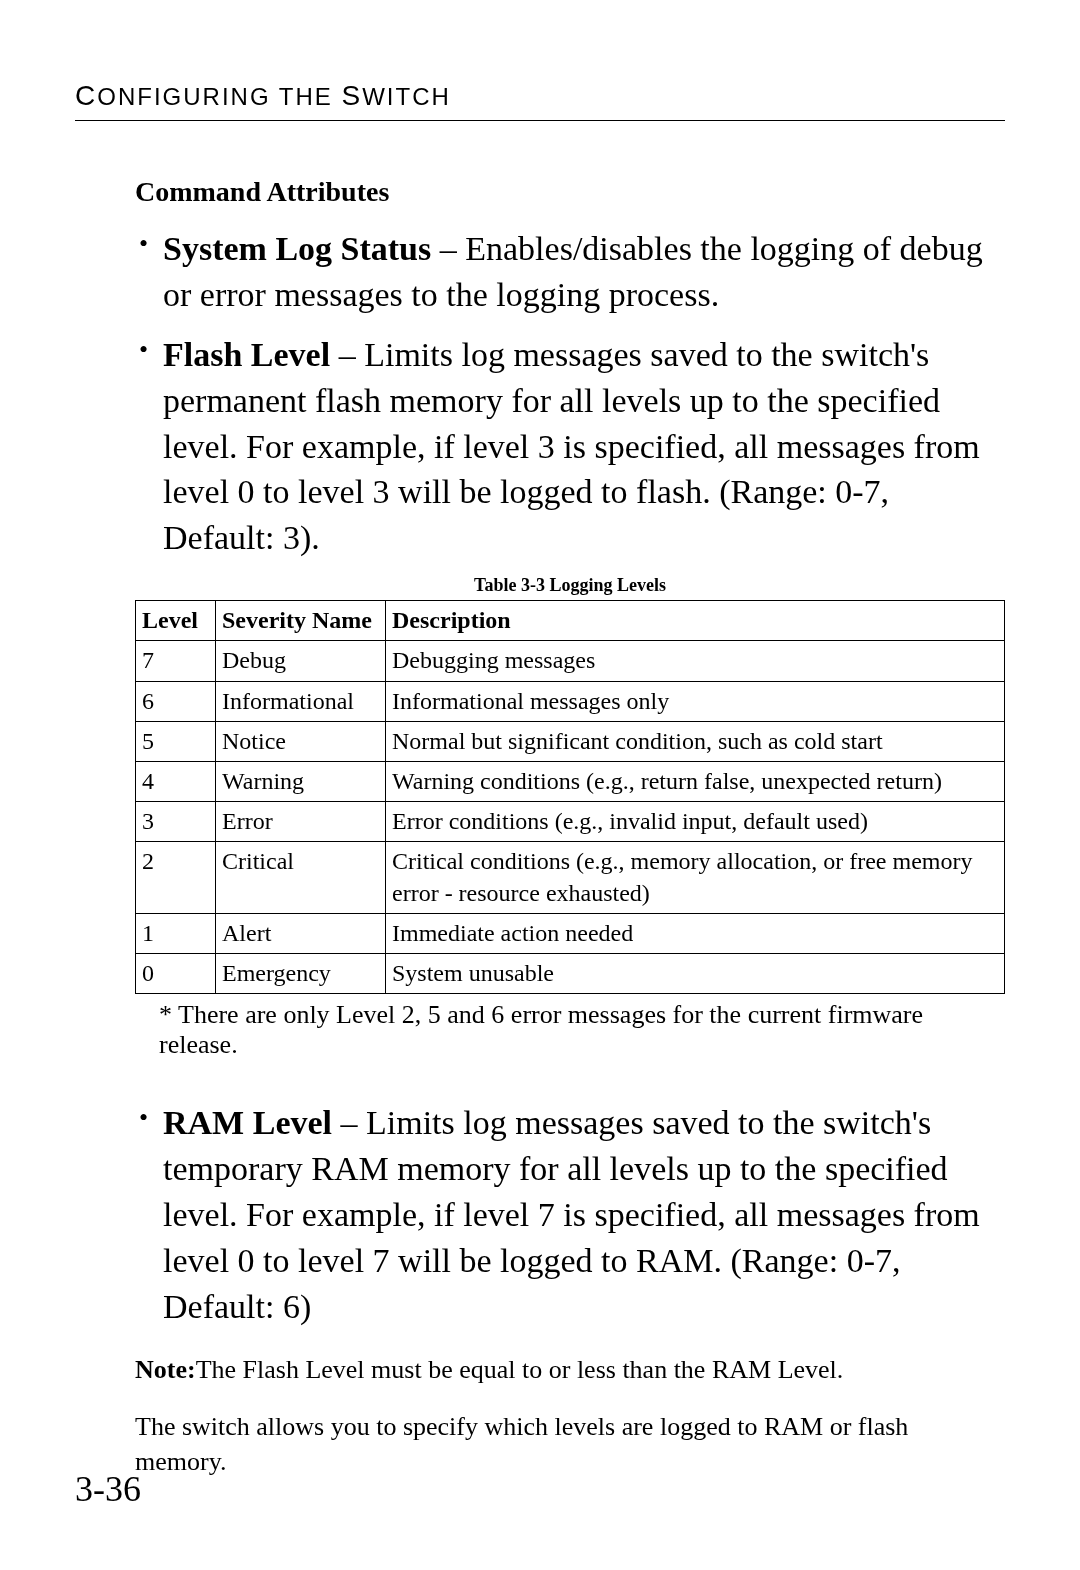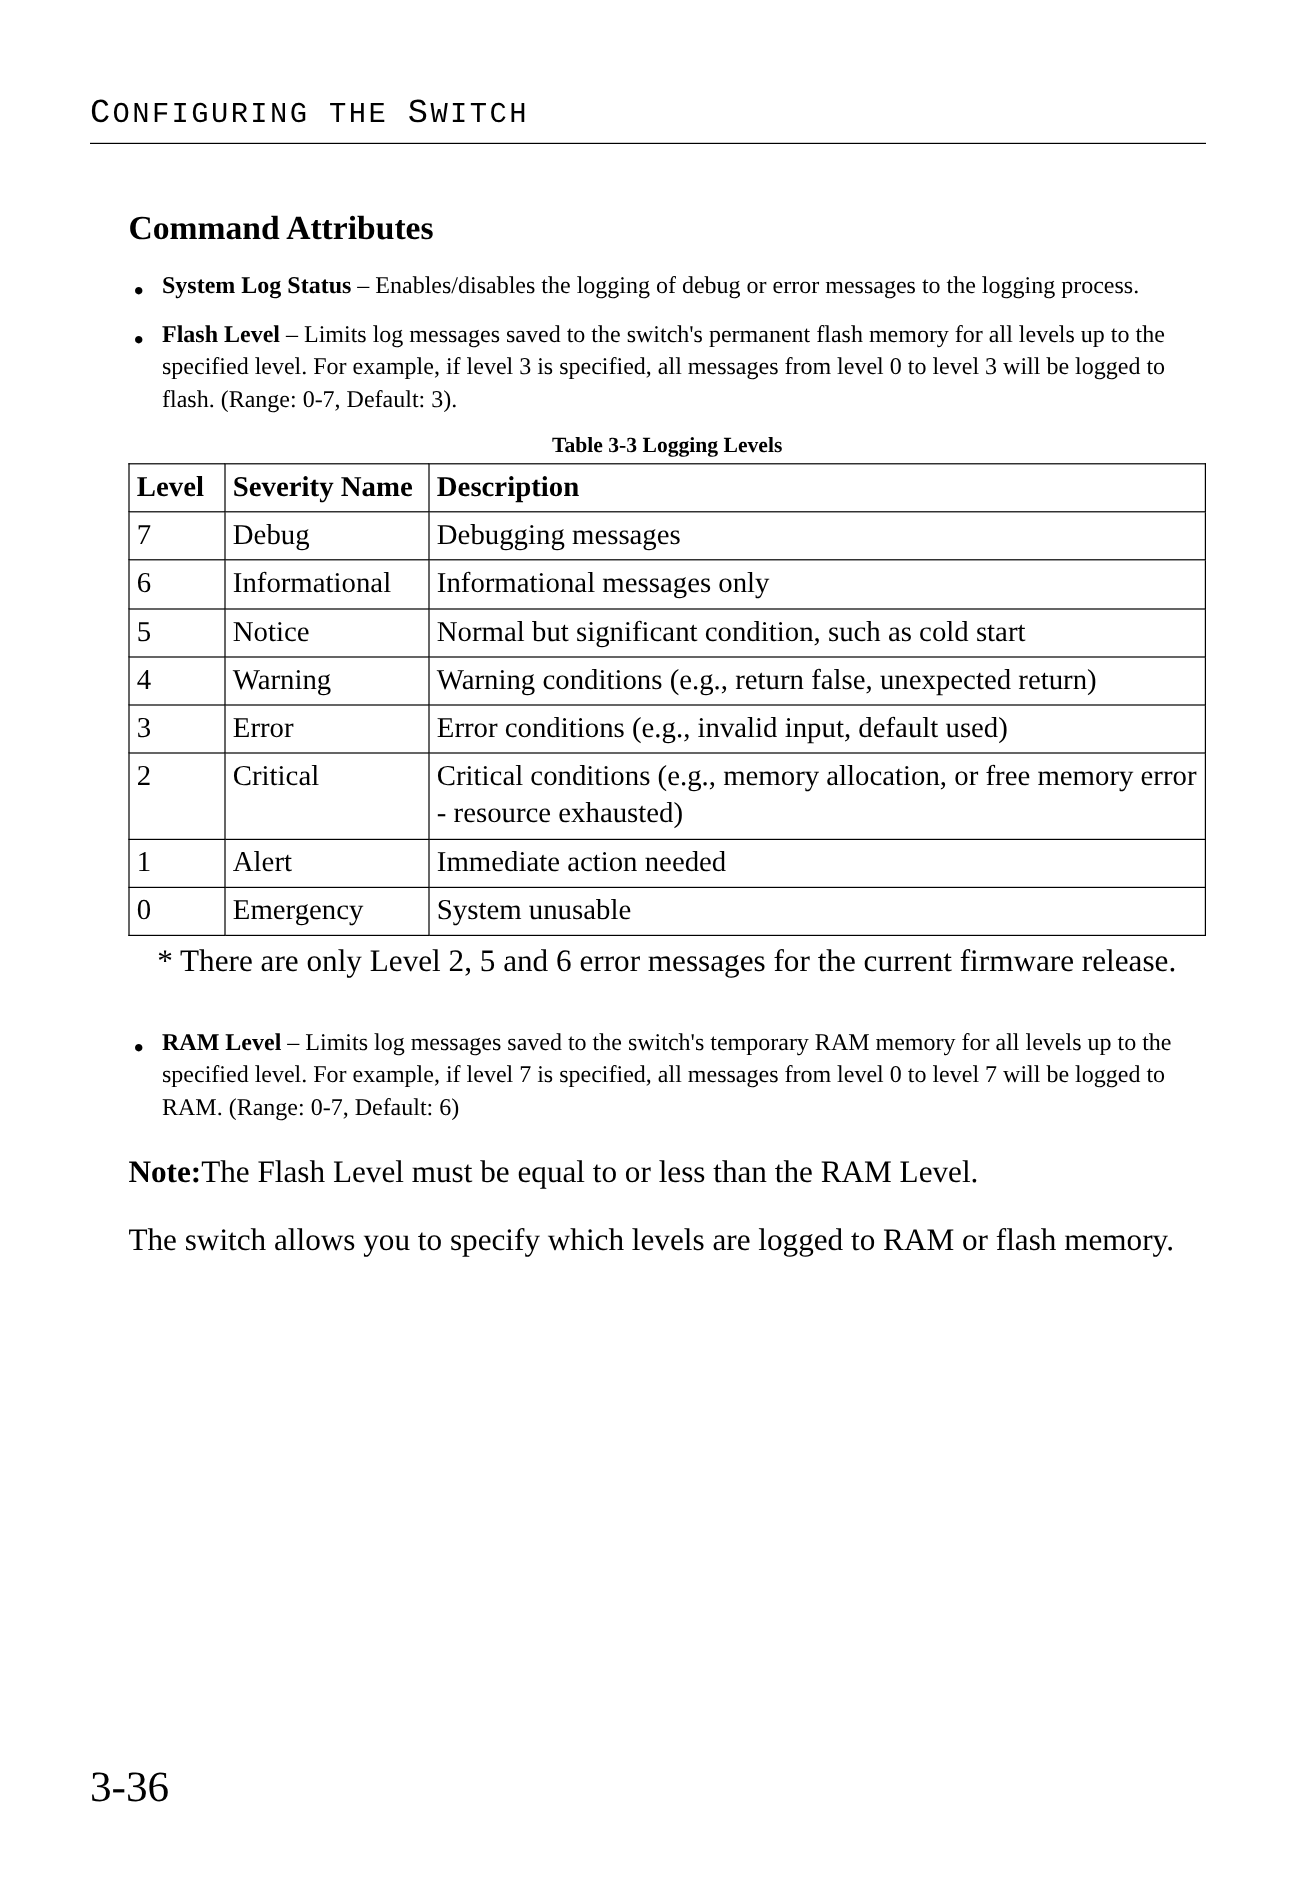--- a/index.html
+++ b/index.html
@@ -13,49 +13,49 @@
   }
   .page {
     position: relative;
     width: 1080px;
     height: 1570px;
     box-sizing: border-box;
     padding: 80px 75px 0 75px;
   }
   .running-head {
     font-variant: small-caps;
-    font-family: Liberation Mono, monospace;
+    font-family: Liberation Sans, sans-serif;
     font-size: 24px;
     letter-spacing: 2px;
     margin-bottom: 8px;
   }
   .running-head .cap {
     font-size: 28px;
   }
   .rule {
     border: none;
     border-top: 1px solid #000;
     margin: 0 0 55px 0;
   }
   .content {
-    margin-left: 32px;
+    margin-left: 60px;
     margin-right: 0;
   }
   .section-heading {
     font-weight: bold;
     font-size: 28px;
     margin-bottom: 18px;
   }
   ul.toplist {
     list-style: none;
     padding: 0;
     margin: 0 0 12px 0;
   }
   ul.toplist > li {
-    font-size: 20px;
+    font-size: 34px;
     line-height: 1.35;
     margin-bottom: 14px;
     padding-left: 28px;
     position: relative;
   }
   ul.toplist > li::before {
     content: "•";
     position: absolute;
     left: 4px;
     top: 0;

